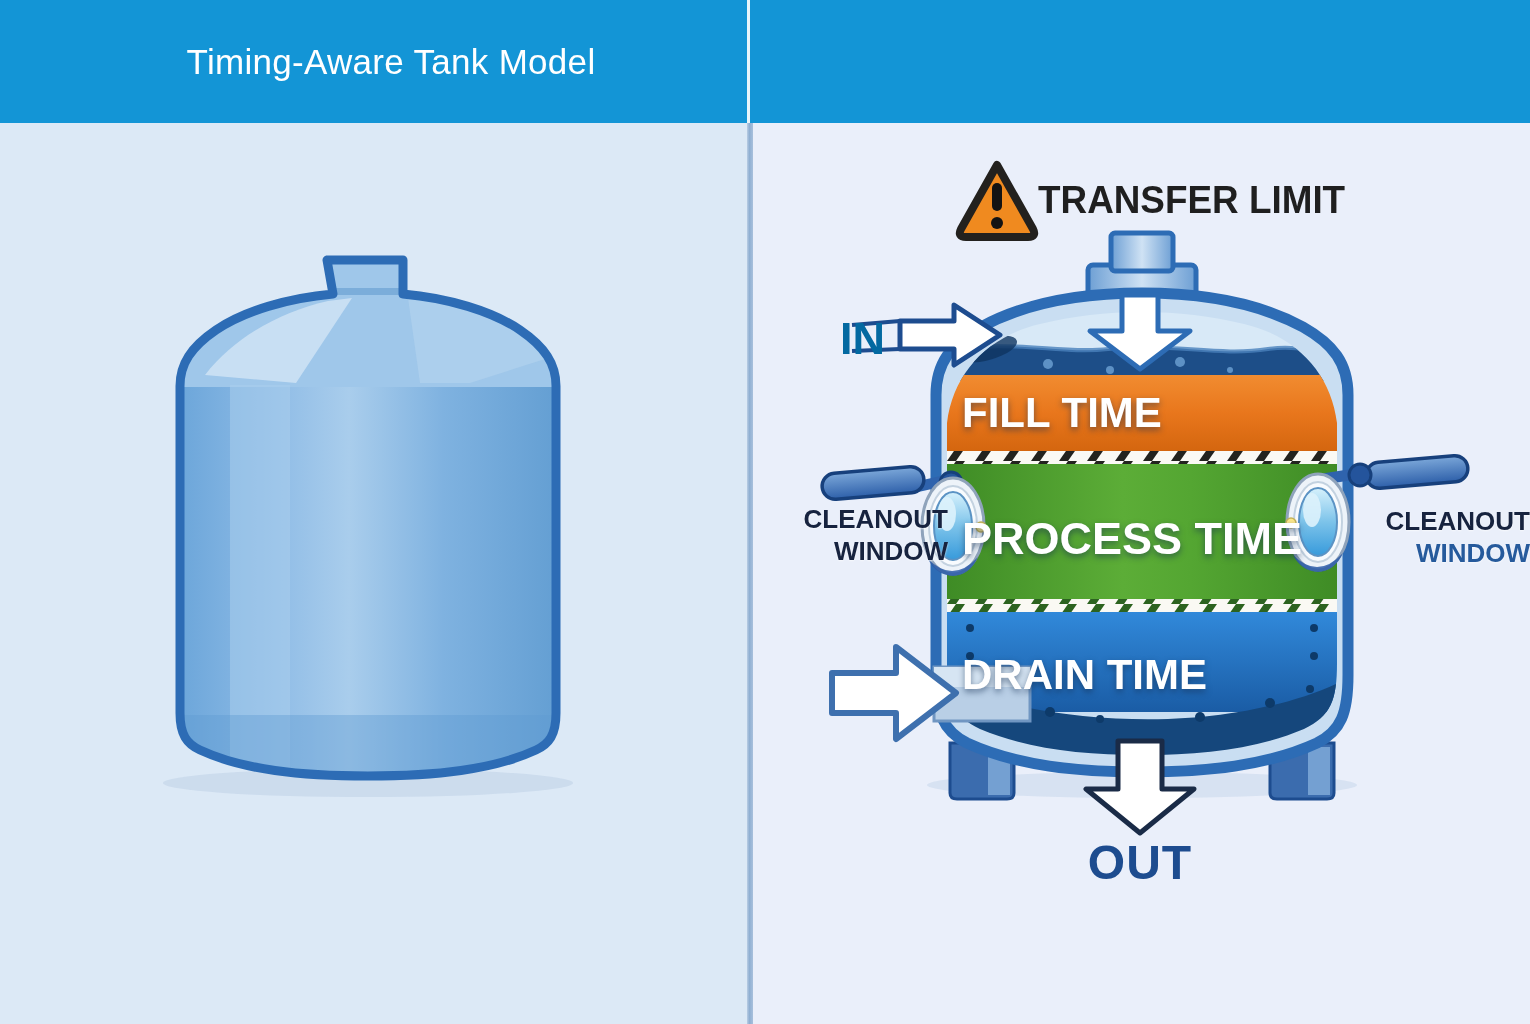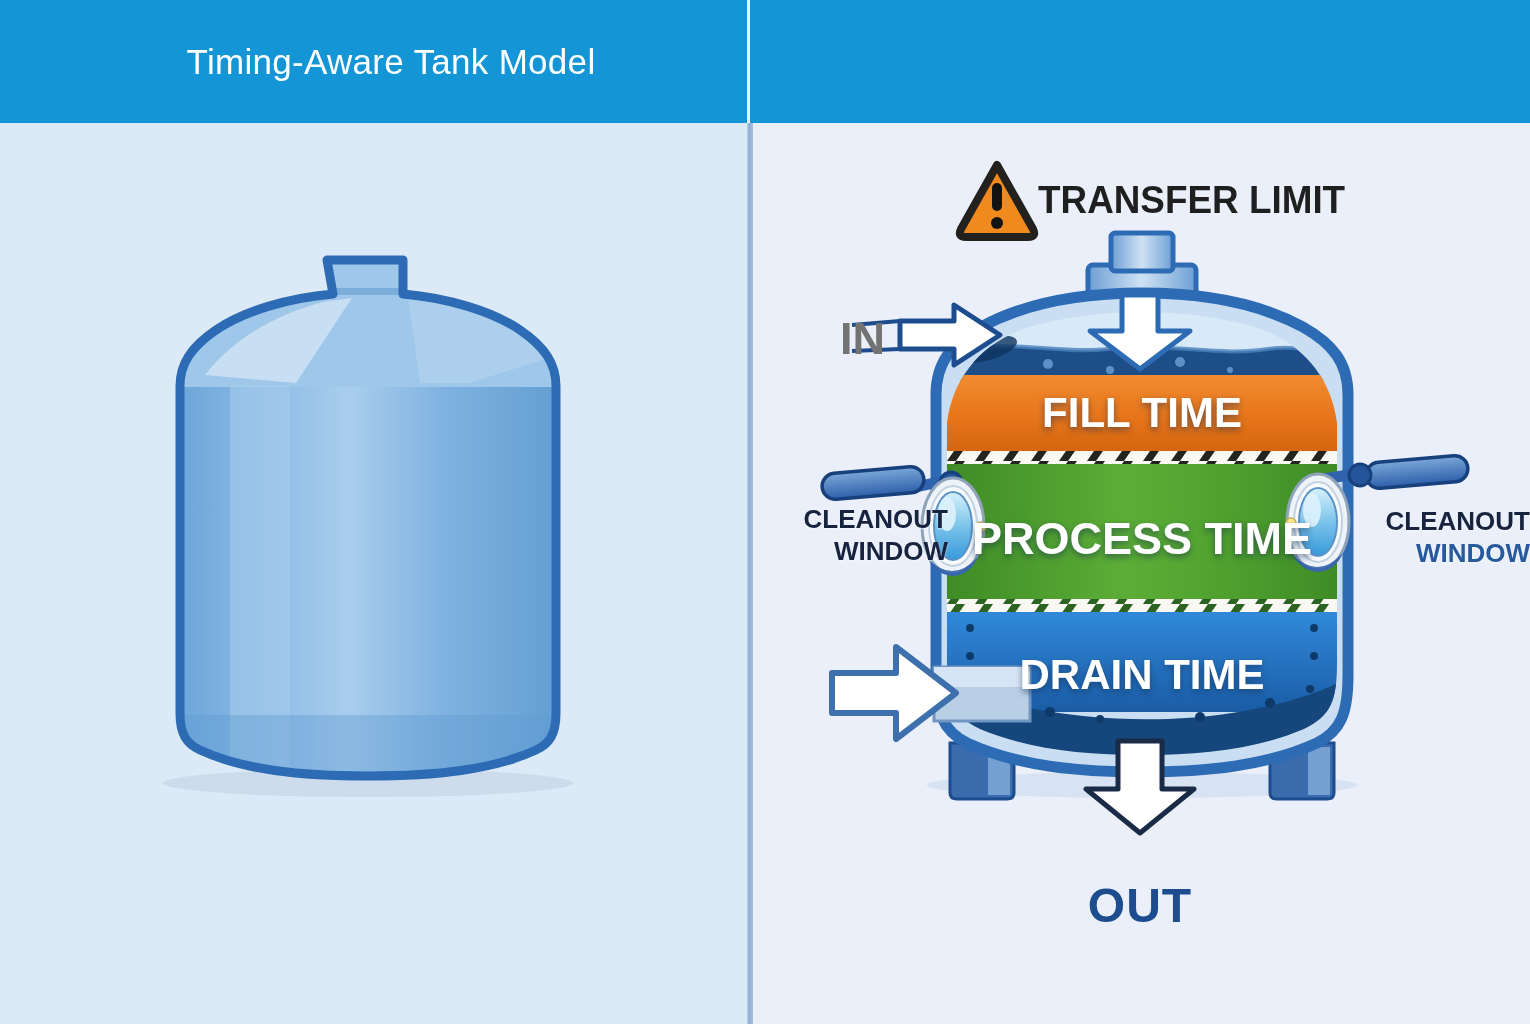--- a/index.html
+++ b/index.html
@@ -17,32 +17,32 @@
   .panel{position:absolute;top:123px;height:901px;overflow:hidden;}
   .panel.pl{left:0;width:748px;background:#dce9f6;}
   .panel.pr{left:748px;width:782px;background:#eaeffa;padding-left:24px;}
   .vdivider{position:absolute;left:747px;top:123px;width:6px;height:901px;
             background:linear-gradient(90deg,#b9cde4,#8fafd2 40%,#a8c0dc);}
   
   .lbl{position:absolute;font-weight:bold;}
   .volume-lbl{left:165px;top:376px;width:400px;text-align:center;font-size:57px;line-height:1.08;
               color:#ffffff;letter-spacing:1px;text-shadow:0 4px 8px rgba(30,80,140,.5);}
   .transfer-limit{left:290px;top:56px;font-size:38px;color:#1f1f1f;transform:scaleX(.97);transform-origin:left top;}
-  .in-lbl{left:92px;top:190px;font-size:45px;color:#737373;text-align:center;}
-  .band-lbl{left:214px;width:360px;text-align:center;color:#ffffff;
+  .in-lbl{left:92px;top:190px;font-size:45px;color:#0369a1;text-align:center;}
+  .band-lbl{left:214px;width:360px;color:#ffffff;
             text-shadow:0 3px 6px rgba(20,45,80,.55);}
   .fill-lbl{top:266px;font-size:42px;}
   .process-lbl{top:390px;font-size:45px;}
   .drain-lbl{top:528px;font-size:42px;}
   .cleanout{width:200px;text-align:right;font-size:26px;line-height:1.24;color:#17233f;
             text-shadow:0 1px 2px rgba(255,255,255,.65);}
   .cleanout.cleft{left:0px;top:380px;}
   .cleanout.cright{left:582px;top:382px;}
   .cleanout.cright .line2{color:#265a9c;}
-  .out-lbl{left:292px;top:712px;width:200px;text-align:center;font-size:48px;color:#1d4c8f;letter-spacing:1px;margin-top:43px;}
+  .out-lbl{left:292px;top:712px;width:200px;text-align:center;font-size:48px;color:#1d4c8f;letter-spacing:1px;}
 </style>
 </head>
 <body>
 
 <div class="canvas">
 
   <div class="header">
     <div class="header-half hr">
       <span class="header-title">Timing-Aware Tank Model</span>
     </div>

